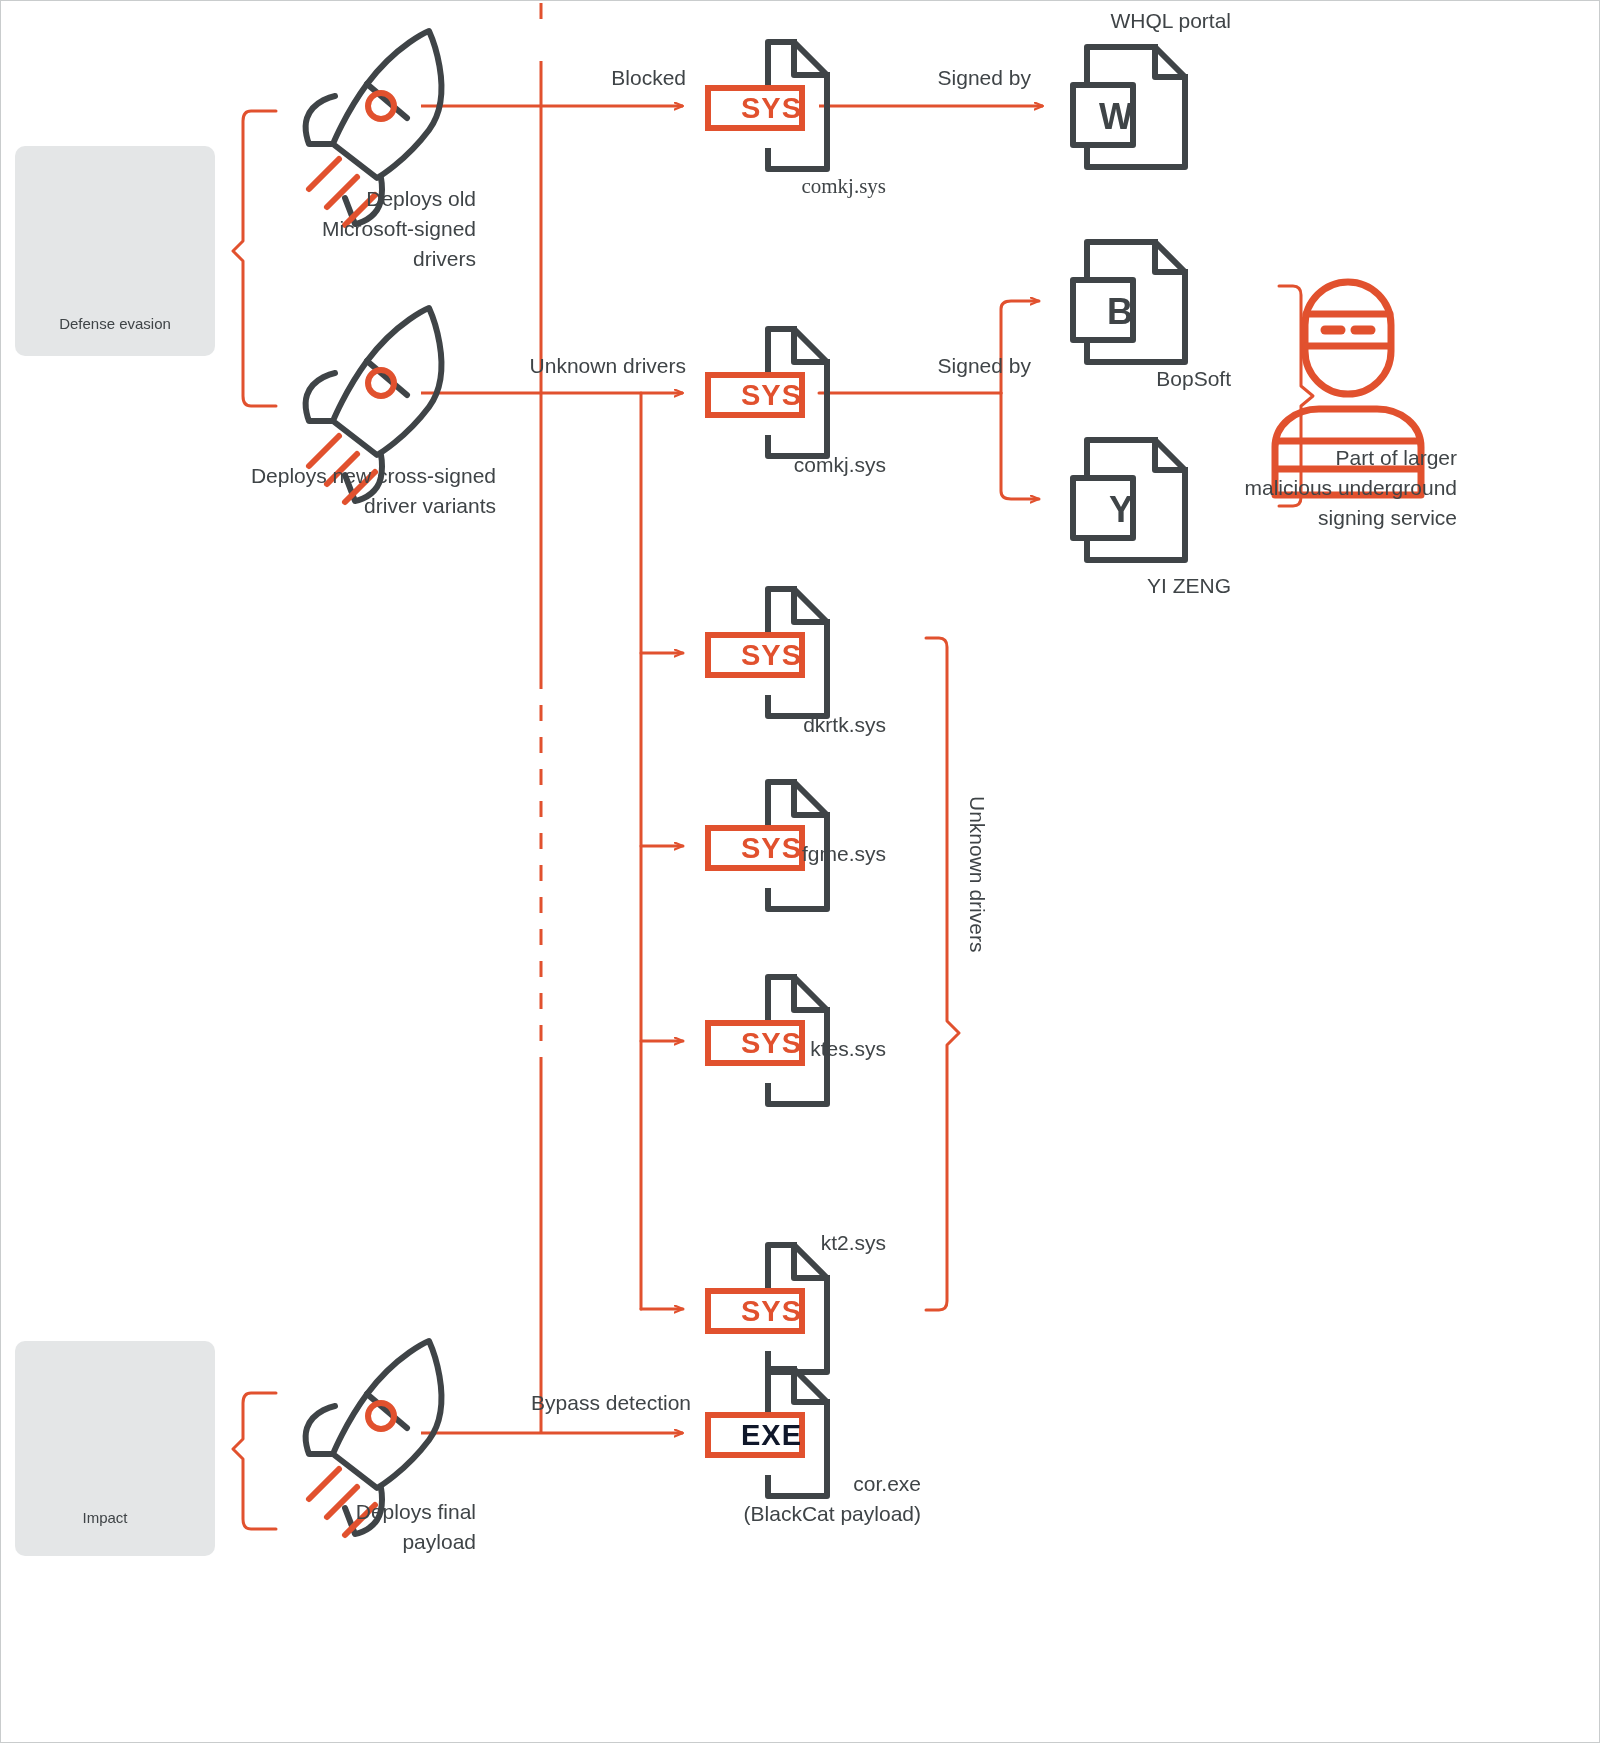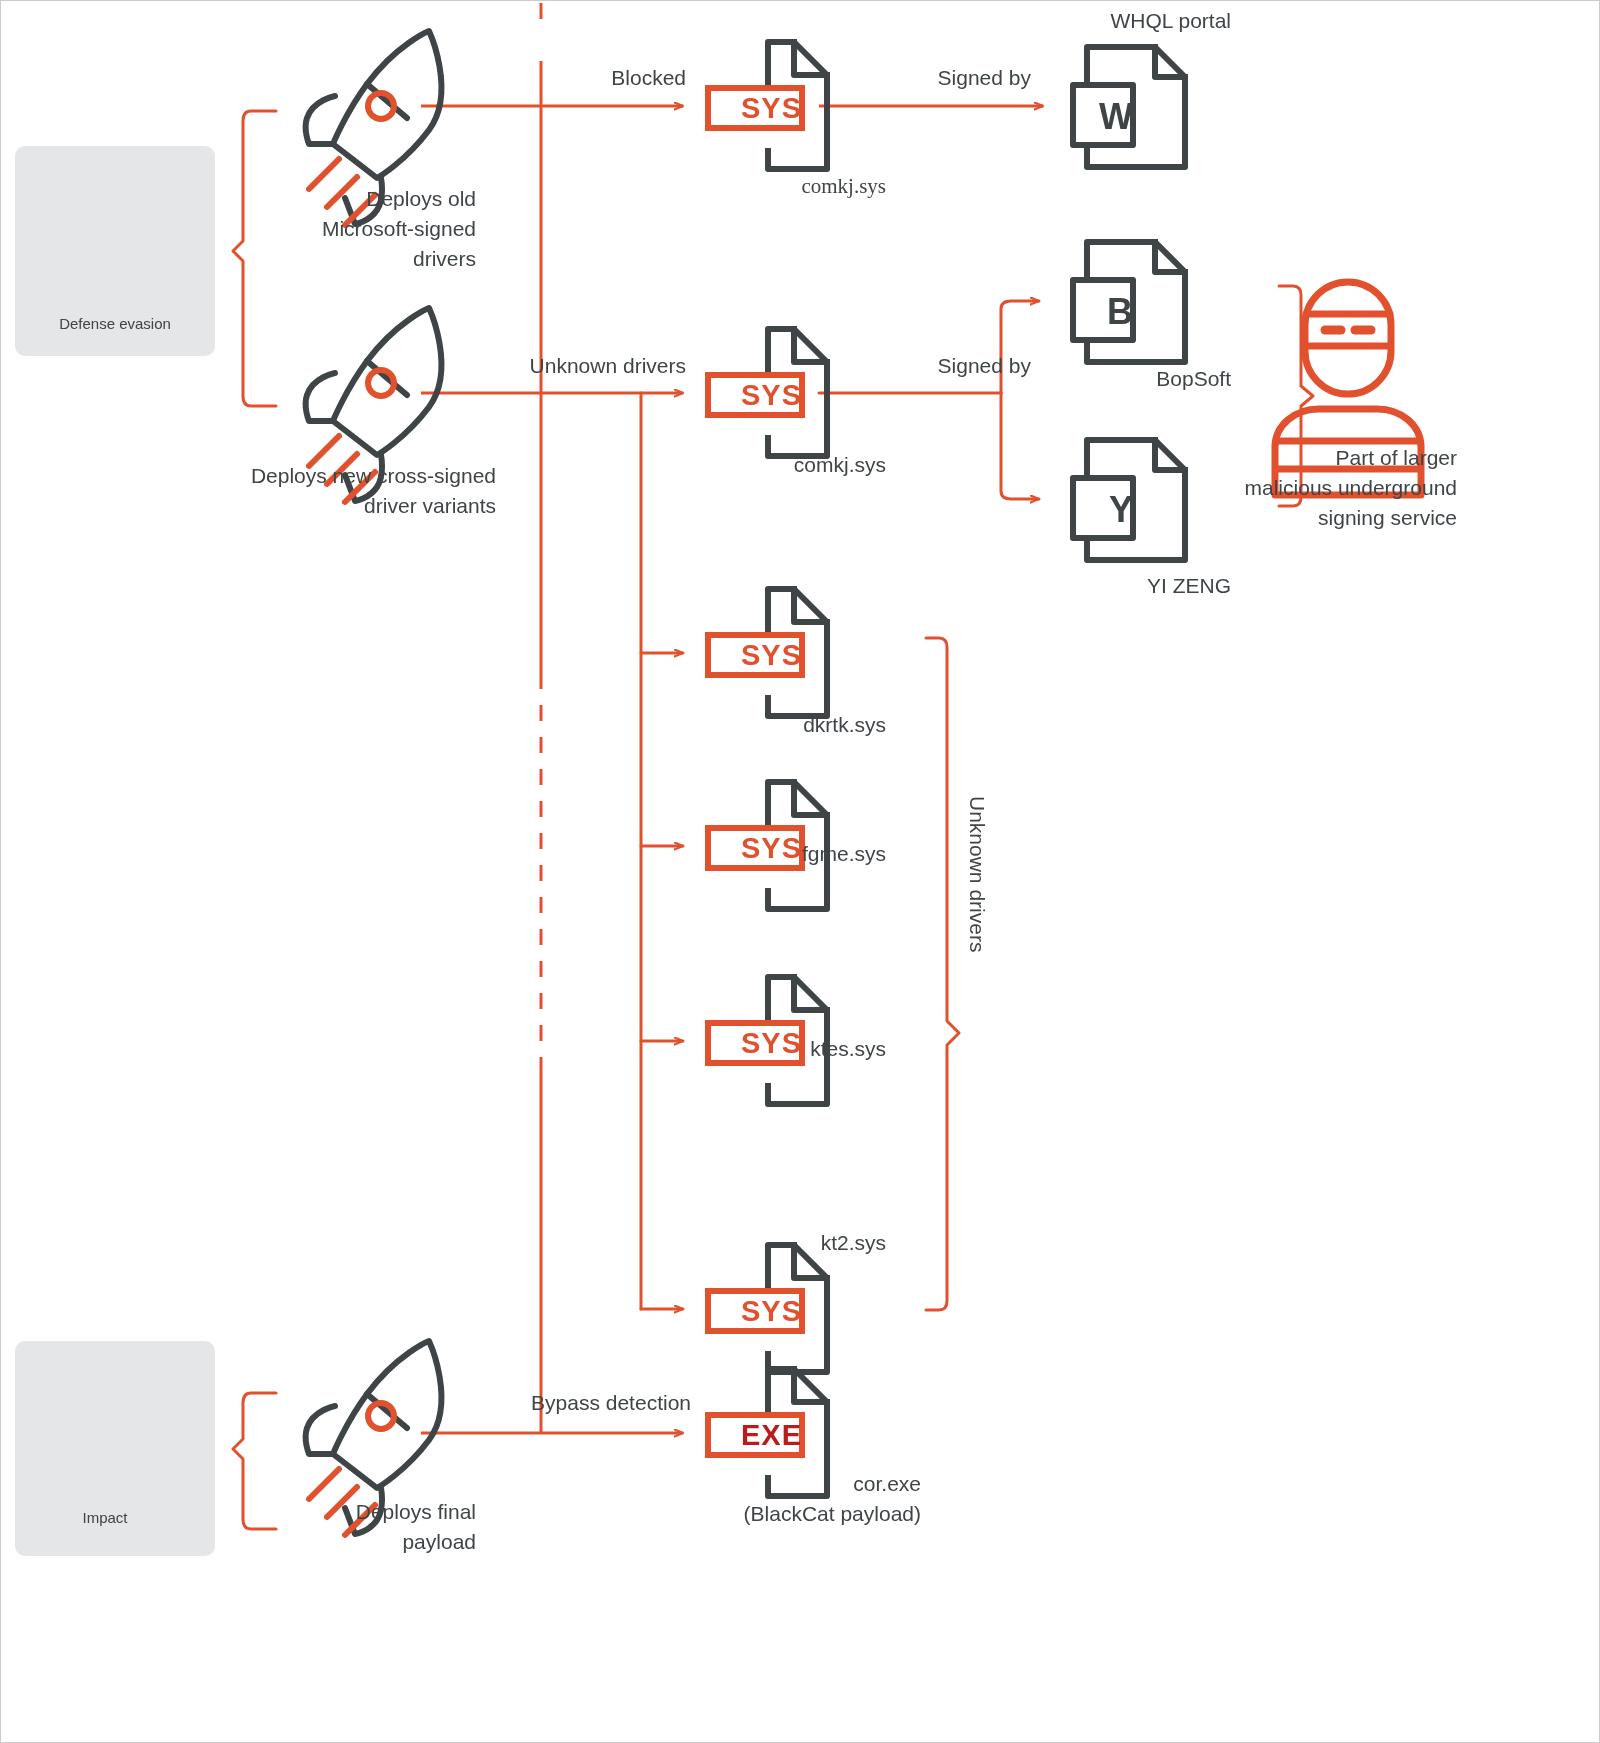--- a/index.html
+++ b/index.html
@@ -255,21 +255,21 @@
   <div class="lbl" style="left:830px;top:350px;width:200px;">Signed by</div>
 
   <div class="vtext" style="left:988px;top:795px;">Unknown drivers</div>
 
   <div class="lbl" style="left:707px;top:90px;width:94px;font-size:29px;line-height:34px;color:#e1512e;font-weight:bold;letter-spacing:1px;">SYS</div>
   <div class="lbl" style="left:707px;top:377px;width:94px;font-size:29px;line-height:34px;color:#e1512e;font-weight:bold;letter-spacing:1px;">SYS</div>
   <div class="lbl" style="left:707px;top:637px;width:94px;font-size:29px;line-height:34px;color:#e1512e;font-weight:bold;letter-spacing:1px;">SYS</div>
   <div class="lbl" style="left:707px;top:830px;width:94px;font-size:29px;line-height:34px;color:#e1512e;font-weight:bold;letter-spacing:1px;">SYS</div>
   <div class="lbl" style="left:707px;top:1025px;width:94px;font-size:29px;line-height:34px;color:#e1512e;font-weight:bold;letter-spacing:1px;">SYS</div>
   <div class="lbl" style="left:707px;top:1293px;width:94px;font-size:29px;line-height:34px;color:#e1512e;font-weight:bold;letter-spacing:1px;">SYS</div>
-  <div class="lbl" style="left:707px;top:1417px;width:94px;font-size:29px;line-height:34px;color:#b91c1c;font-weight:bold;letter-spacing:1px;">EXE</div>
+  <div class="lbl" style="left:707px;top:1417px;width:94px;font-size:29px;line-height:34px;color:#0f172a;font-weight:bold;letter-spacing:1px;">EXE</div>
 
   <div class="lbl" style="left:655px;top:170px;width:230px;font-family:Liberation Serif, serif;">comkj.sys</div>
   <div class="lbl" style="left:655px;top:449px;width:230px;">comkj.sys</div>
   <div class="lbl" style="left:655px;top:643px;width:230px;margin-top:66px;">dkrtk.sys</div>
   <div class="lbl" style="left:655px;top:838px;width:230px;">fgme.sys</div>
   <div class="lbl" style="left:655px;top:1033px;width:230px;">ktes.sys</div>
   <div class="lbl" style="left:655px;top:1227px;width:230px;">kt2.sys</div>
   <div class="lbl" style="left:620px;top:1468px;width:300px;">cor.exe
 (BlackCat payload)</div>
 

